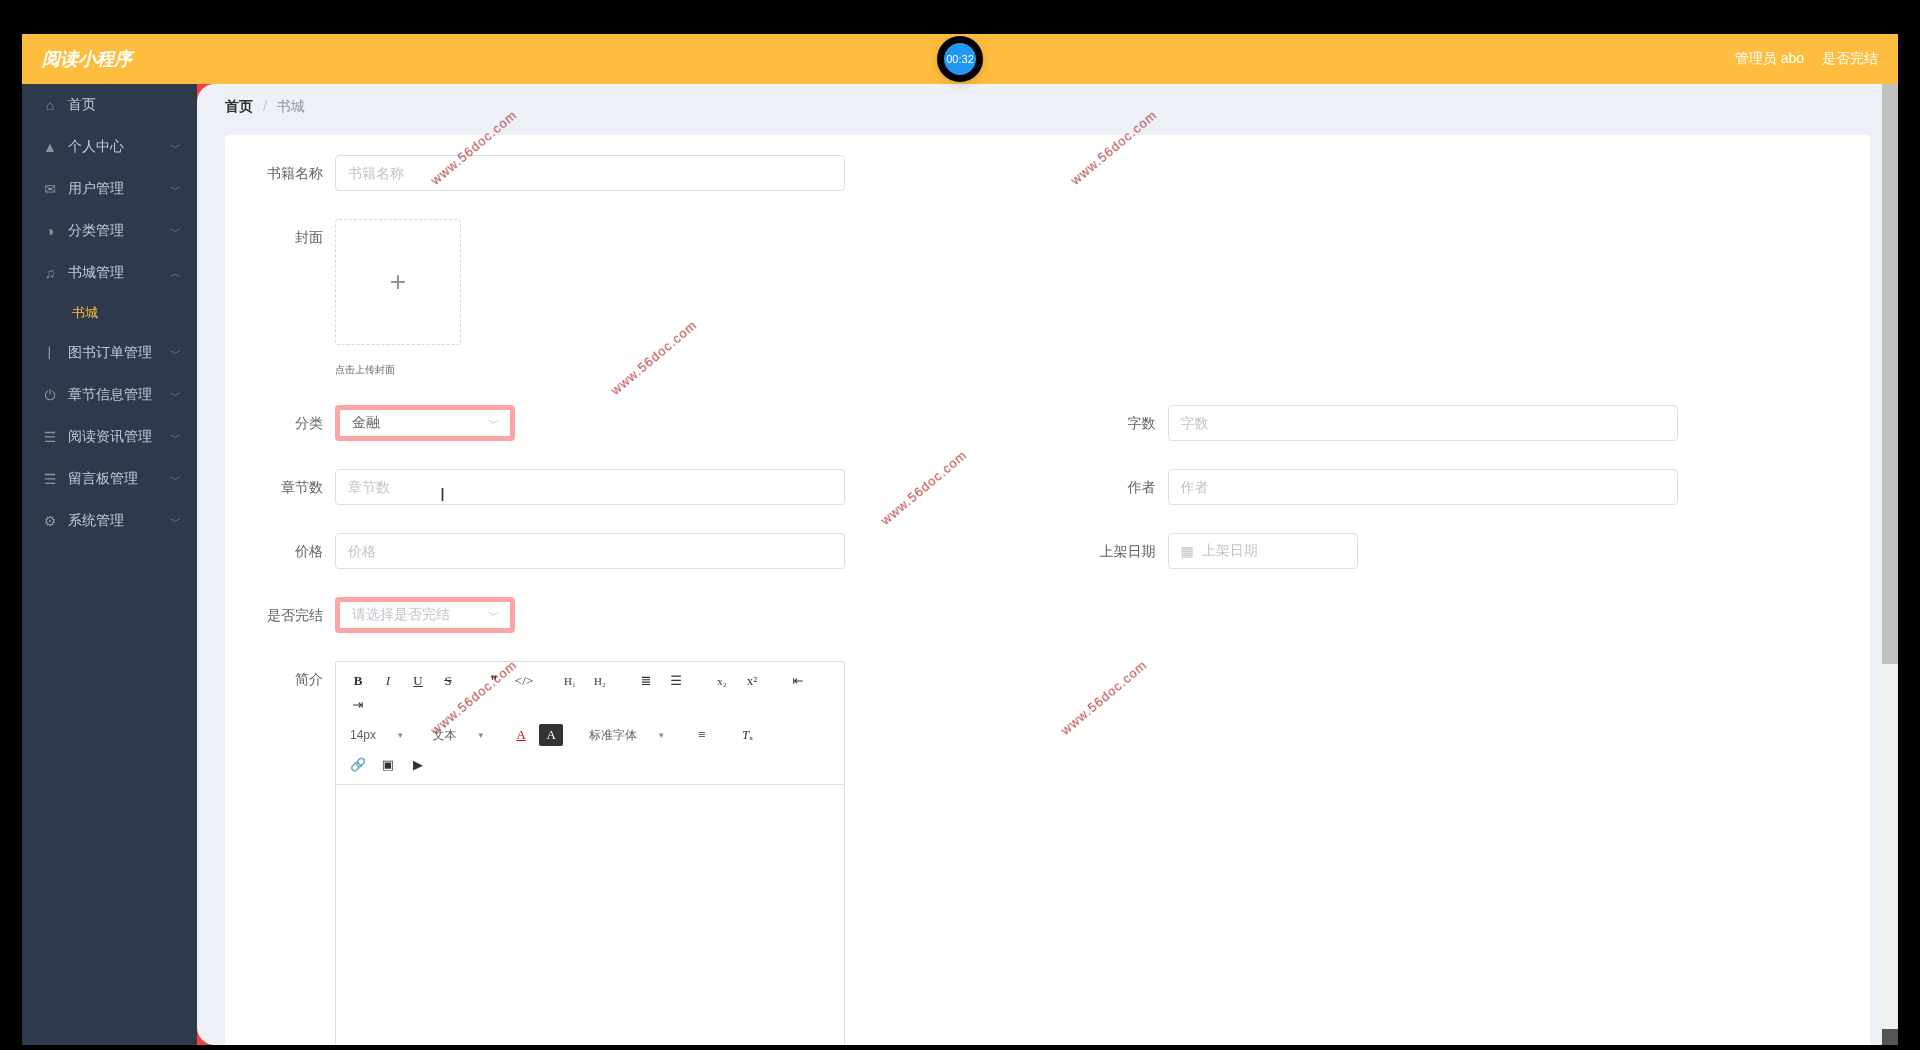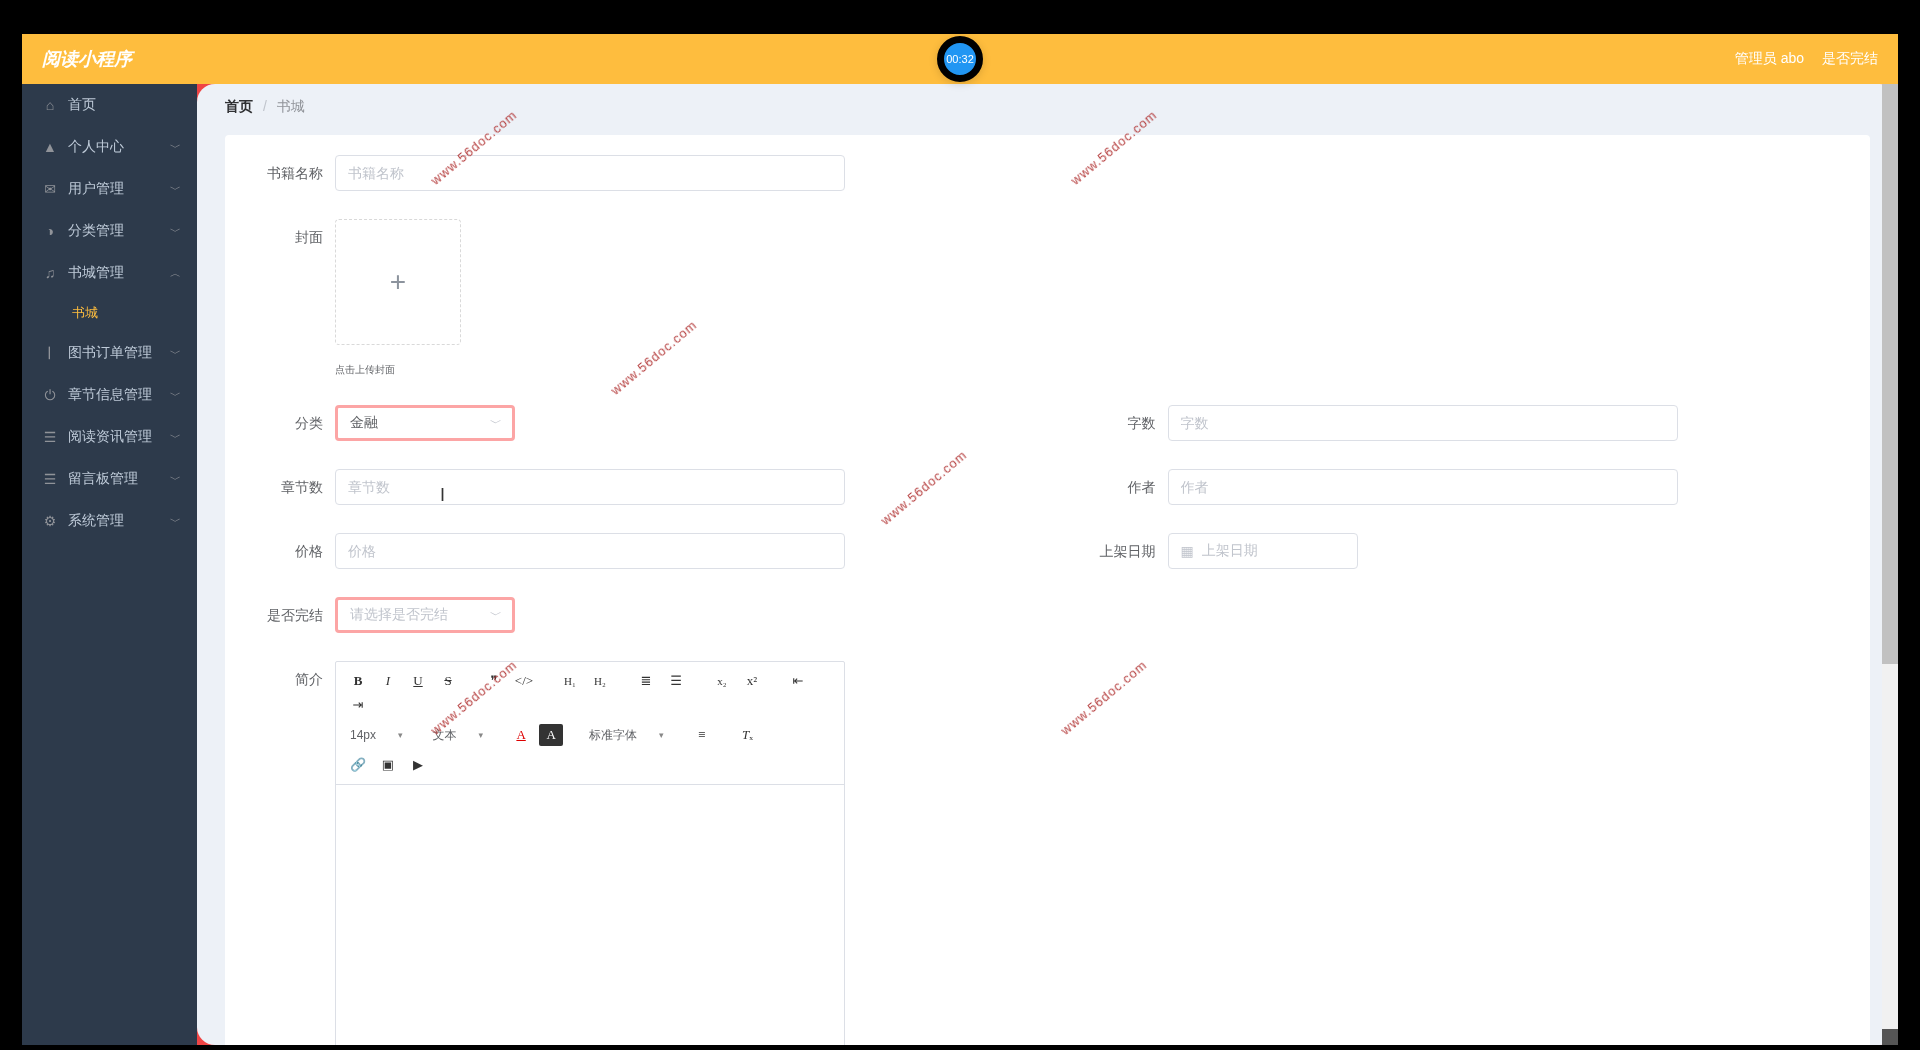--- a/index.html
+++ b/index.html
@@ -22,21 +22,21 @@
     .breadcrumb a { color: #303133; text-decoration: none; font-weight: 600; }
     .breadcrumb .sep { margin: 0 6px; color: #c0c4cc; }
     .breadcrumb .current { color: #909399; }
     .form-container { background: #fff; margin: 5px 28px 20px; padding: 20px 30px; border-radius: 4px; }
     .form-row { display: flex; margin-bottom: 28px; }
     .form-col { flex: 1; display: flex; align-items: flex-start; }
     .form-label { width: 80px; text-align: right; padding-right: 12px; color: #606266; font-size: 14px; line-height: 36px; flex-shrink: 0; }
     .form-control { flex: 1; max-width: 510px; }
     .input-text { width: 100%; height: 36px; border: 1px solid #dcdfe6; border-radius: 4px; padding: 0 12px; font-size: 14px; color: #606266; outline: none; }
     .input-text::placeholder { color: #c0c4cc; }
-    .select-wrap { width: 180px; height: 36px; border: 3px solid #fca5a5; border-radius: 4px; padding: 0 30px 0 12px; display: flex; align-items: center; position: relative; cursor: pointer; background: #fff; }
+    .select-wrap { width: 180px; height: 36px; border: 5px solid #fca5a5; border-radius: 4px; padding: 0 30px 0 12px; display: flex; align-items: center; position: relative; cursor: pointer; background: #fff; }
     .select-wrap .sel-arrow { position: absolute; right: 10px; color: #c0c4cc; font-size: 12px; }
     .select-wrap .selected { color: #606266; font-size: 14px; }
     .select-wrap .placeholder { color: #c0c4cc; font-size: 14px; }
     .upload-box { width: 126px; height: 126px; border: 1px dashed #d9d9d9; border-radius: 4px; display: flex; align-items: center; justify-content: center; cursor: pointer; font-size: 28px; color: #8c939d; font-weight: 200; }
     .upload-hint { margin-top: 18px; font-size: 10px; color: #606266; }
     .date-input { width: 190px; height: 36px; border: 1px solid #dcdfe6; border-radius: 4px; padding: 0 12px; display: flex; align-items: center; gap: 8px; cursor: pointer; }
     .date-input .cal-icon { color: #c0c4cc; font-size: 14px; }
     .date-input .date-pl { color: #c0c4cc; font-size: 14px; }
     .editor-wrap { border: 1px solid #dcdfe6; border-radius: 2px; width: 510px; }
     .editor-toolbar { border-bottom: 1px solid #dcdfe6; padding: 8px 10px; display: flex; flex-wrap: wrap; gap: 2px 6px; align-items: center; }

